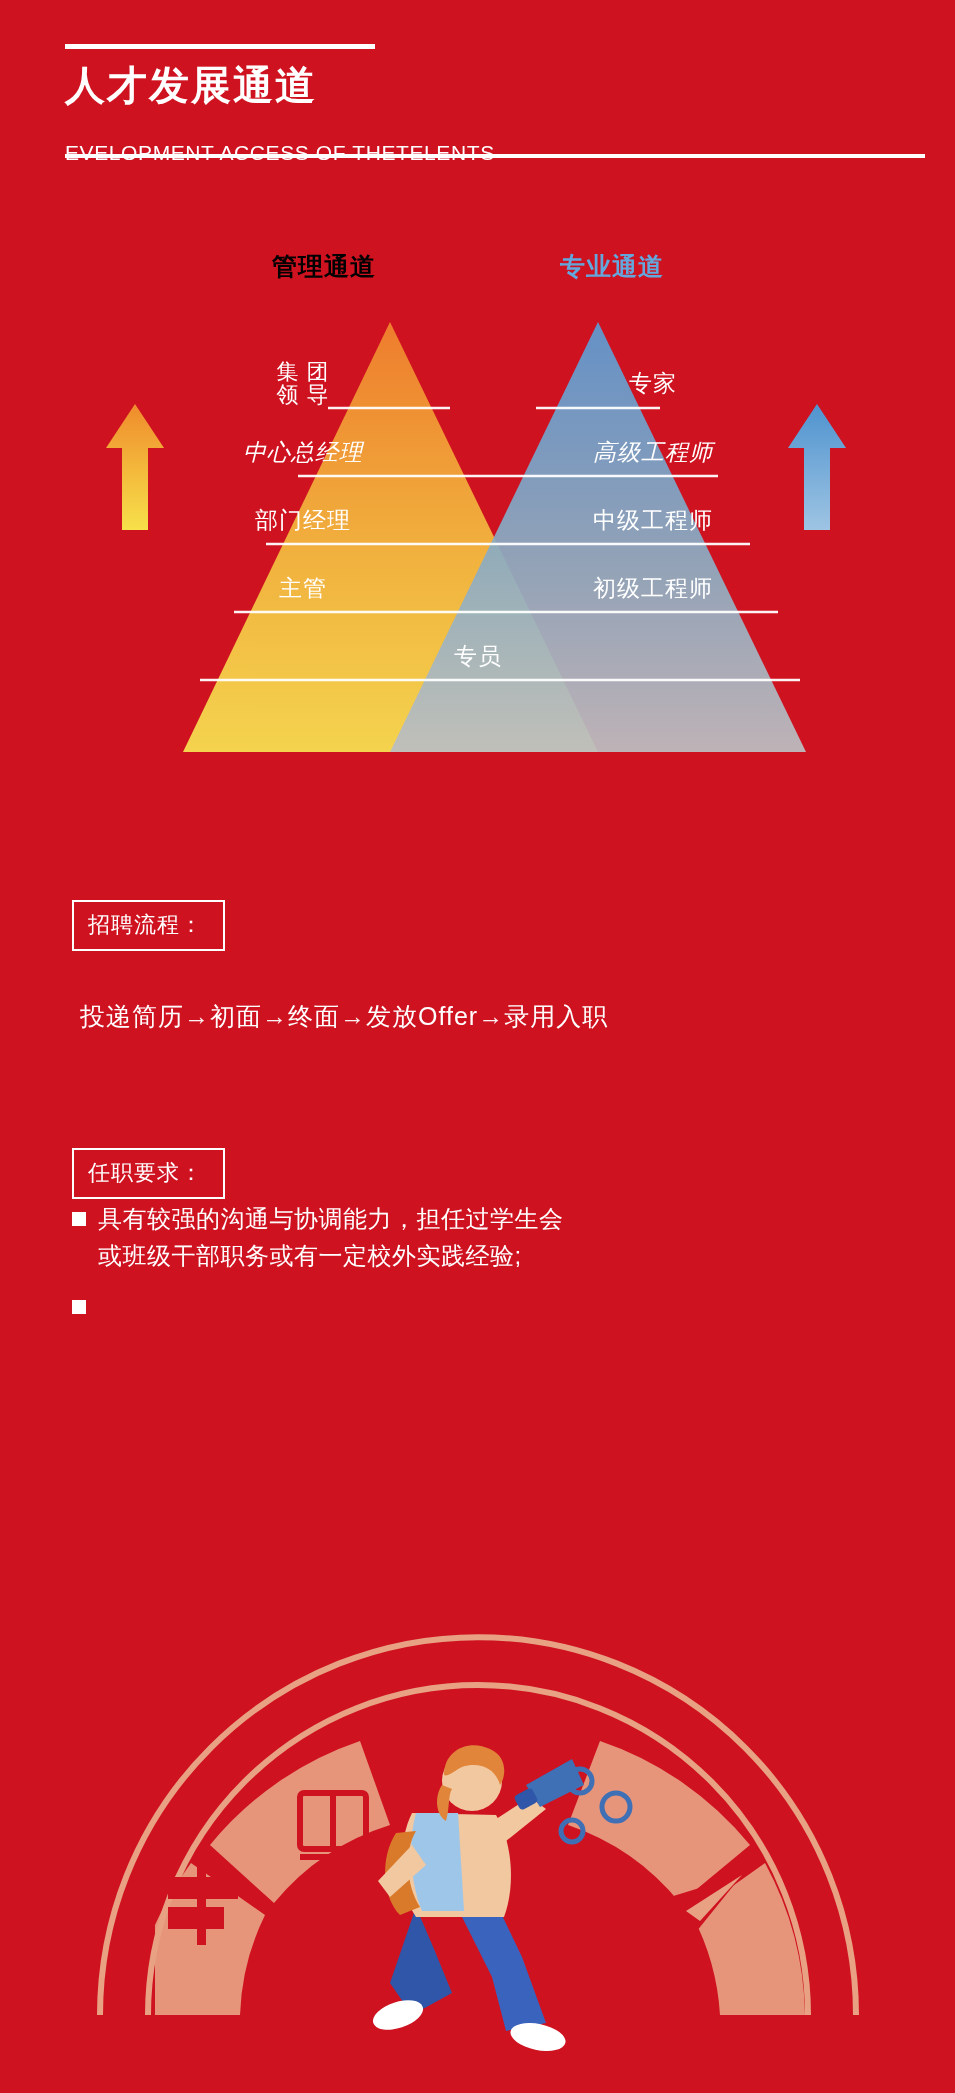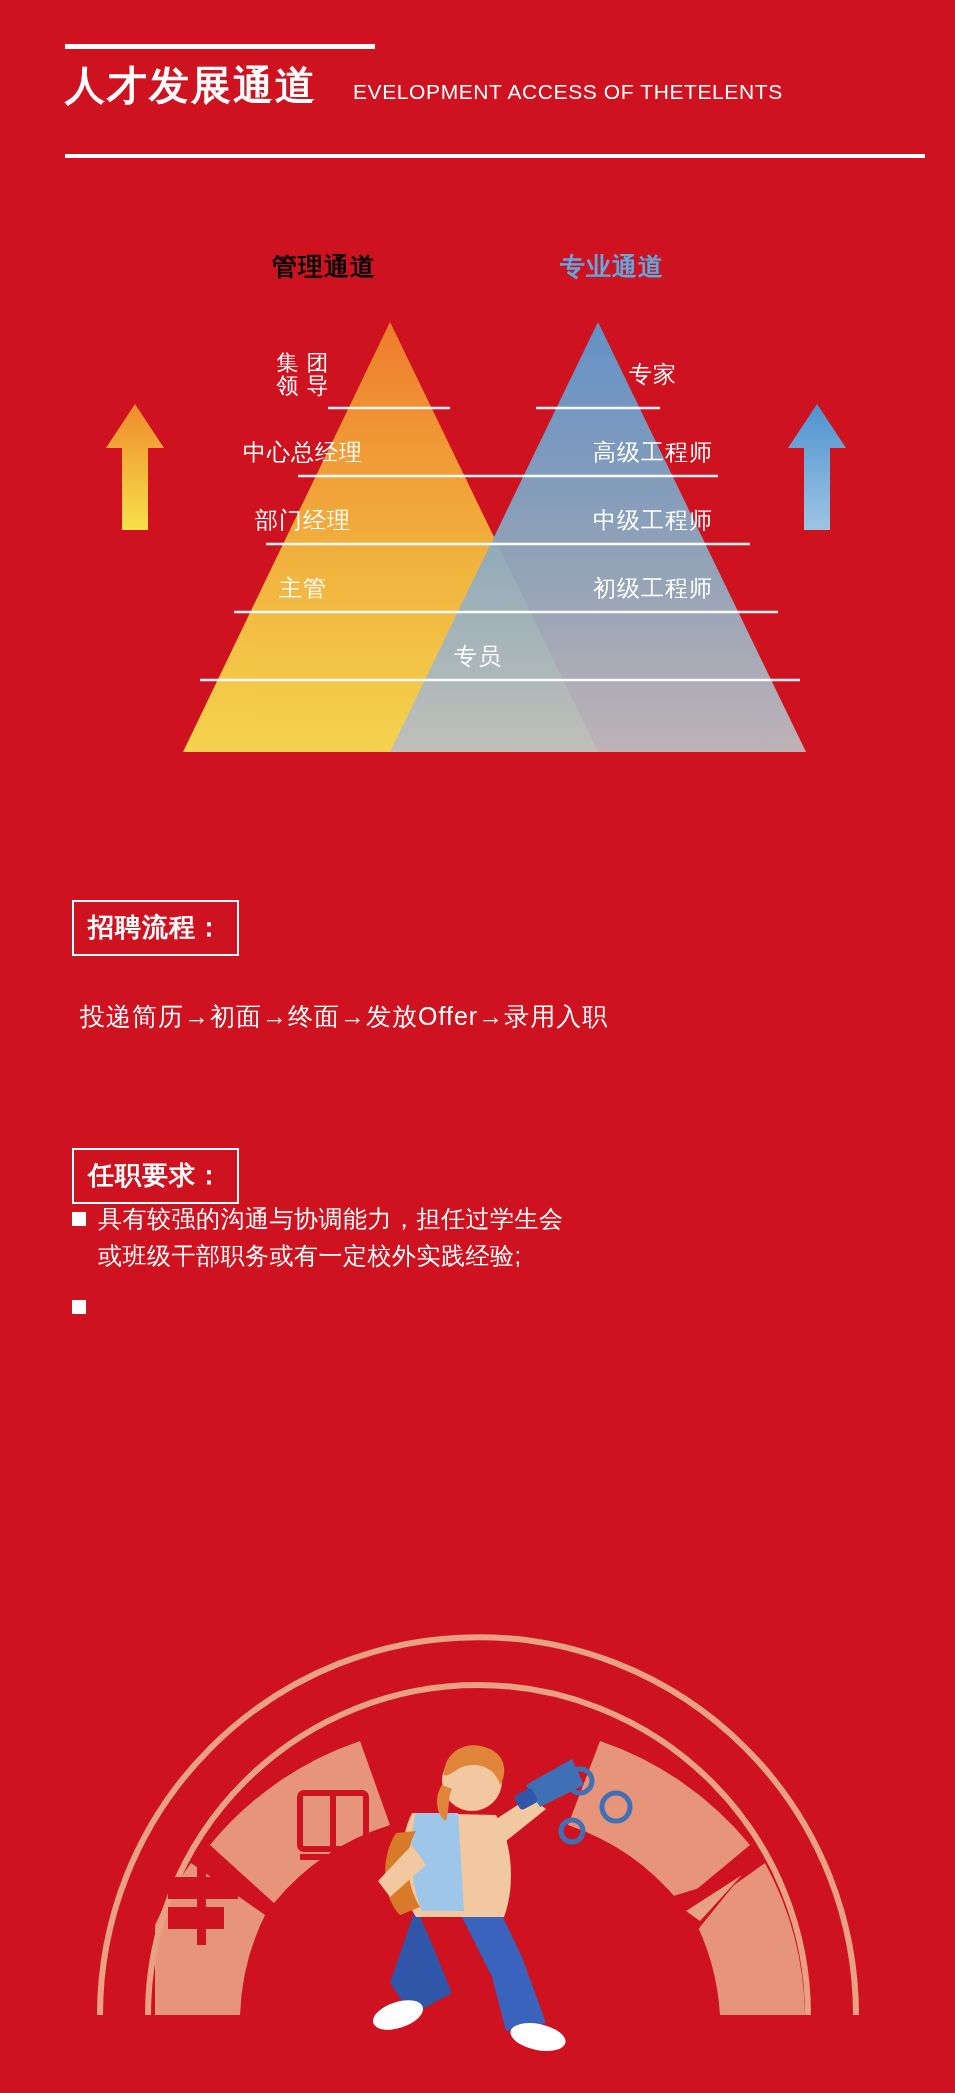--- a/index.html
+++ b/index.html
@@ -19,21 +19,22 @@
   
   .header {
     position: absolute;
     top: 58px;
     left: 65px;
     width: 860px;
   }
   .header-row {
     display: flex;
     align-items: baseline;
-    gap: 36px;
+    gap: 28px;
+    flex-direction: column;
   }
   .header-title {
     font-size: 40px;
     font-weight: bold;
     letter-spacing: 2px;
     color: #ffffff;
     white-space: nowrap;
   }
   .header-sub {
     font-size: 21px;
@@ -123,23 +124,23 @@
 
   
   .side-arrow {
     position: absolute;
   }
 
   
   .box-heading {
     position: absolute;
     border: 2px solid #ffffff;
-    padding: 8px 14px 9px 14px;
-    font-size: 26px;
-    font-weight: bold;
+    padding: 8px 20px 9px 14px;
+    font-size: 22px;
+    font-weight: normal;
     letter-spacing: 1px;
     color: #ffffff;
     background: transparent;
     white-space: nowrap;
   }
 
   
   .flow {
     position: absolute;
     left: 80px;
@@ -256,29 +257,29 @@
         <line x1="408" y1="116" x2="532" y2="116"></line>
         <line x1="170" y1="184" x2="590" y2="184"></line>
         <line x1="138" y1="252" x2="622" y2="252"></line>
         <line x1="106" y1="320" x2="650" y2="320"></line>
         <line x1="72" y1="388" x2="672" y2="388"></line>
       </g>
 
       <g stroke="#ffffff" stroke-width="2" opacity="0.0"></g>
     </svg>
 
-    <div class="prow" style="top:48px;">
+    <div class="prow" style="top:57px;">
       <div class="pcell two-line">
         <span>集 团</span>
         <span>领 导</span>
       </div>
       <div class="pcell">专家</div>
     </div>
 
-    <div class="prow" style="top:126px;">
+    <div class="prow" style="top:126px;font-style:italic;">
       <div class="pcell">中心总经理</div>
       <div class="pcell">高级工程师</div>
     </div>
 
     <div class="prow" style="top:194px;">
       <div class="pcell">部门经理</div>
       <div class="pcell">中级工程师</div>
     </div>
 
     <div class="prow" style="top:262px;">

